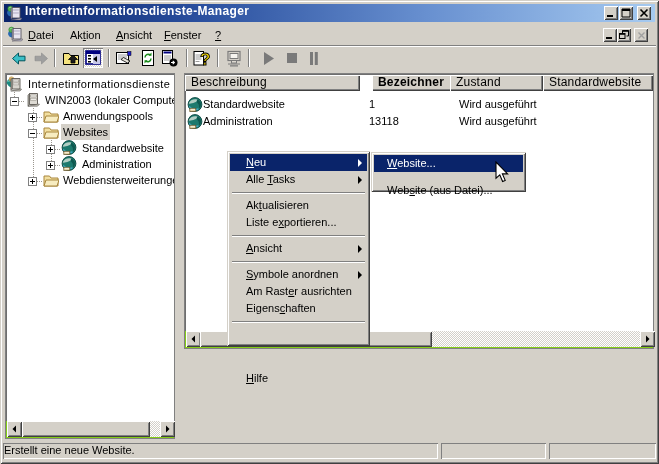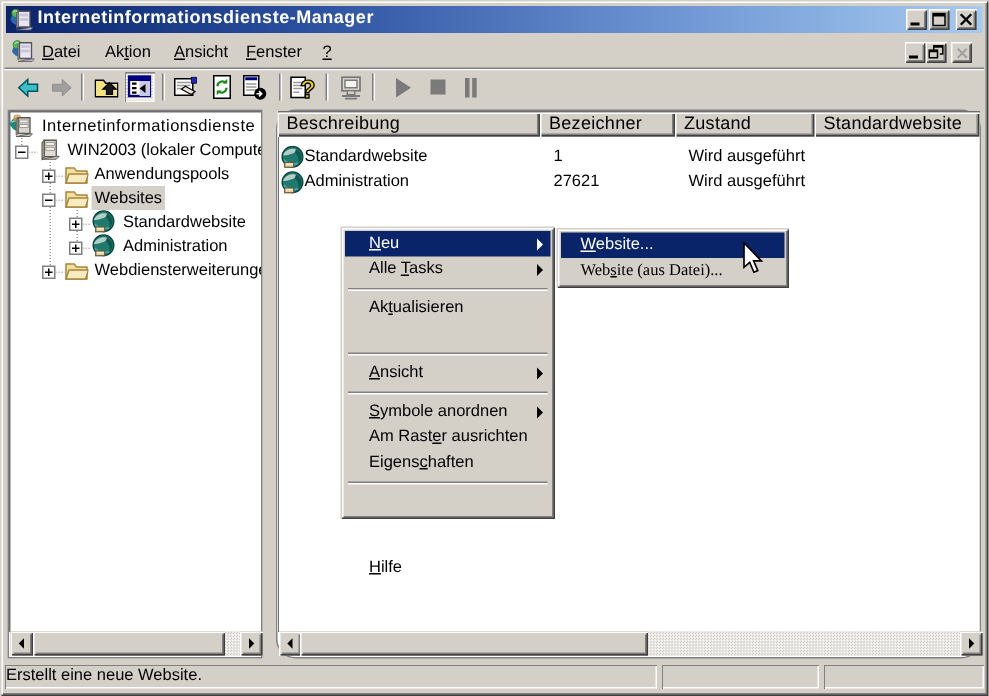--- a/index.html
+++ b/index.html
@@ -20,23 +20,23 @@
   #menubar { left:3px; top:22px; width:653px; height:23px; background:#D4D0C8; }
   .menuitem { top:28px; height:15px; line-height:15px; }
   .mdibtn { width:14px; height:14px; background:#D4D0C8; top:6px;
     box-shadow: inset 1px 1px 0 #fff, inset -1px -1px 0 #404040, inset 2px 2px 0 #D4D0C8, inset -2px -2px 0 #808080; }
   #menubar-etch { left:3px; top:45px; width:653px; height:2px; border-top:1px solid #808080; border-bottom:1px solid #fff; }
   
   #toolbar { left:3px; top:47px; width:653px; height:24px; background:#D4D0C8; }
   .tsep { top:2px; width:2px; height:18px; border-left:1px solid #808080; border-right:1px solid #fff; position:absolute; }
   .ticon { position:absolute; top:3px; }
   
-  .pane { background:#ffffff; border:1px solid #808080; }
+  .pane { background:#84cc16; border:1px solid #808080; }
   #lpane { left:5px; top:73px; width:170px; height:366px; }
-  #rpane { left:184px; top:73px; width:470px; height:366px;border-radius:13px; }
+  #rpane { left:184px; top:73px; width:470px; height:276px; }
   .hscroll { position:absolute; left:1px; bottom:1px; height:16px; background:#D4D0C8; }
   .sbtn { position:absolute; width:15px; height:16px; background:#D4D0C8; top:0;
     box-shadow: inset 1px 1px 0 #fff, inset -1px -1px 0 #404040, inset 2px 2px 0 #D4D0C8, inset -2px -2px 0 #808080; }
   .sthumb { position:absolute; height:16px; background:#D4D0C8; top:0;
     box-shadow: inset 1px 1px 0 #fff, inset -1px -1px 0 #404040, inset 2px 2px 0 #D4D0C8, inset -2px -2px 0 #808080; }
   .strack { position:absolute; height:16px; top:0;
     background-image: conic-gradient(#fff 0 25%, #D4D0C8 0 50%, #fff 0 75%, #D4D0C8 0); background-size:2px 2px; }
   
   .hcell { position:absolute; top:0; height:16px; background:#D4D0C8; line-height:15px; font-size:12px; letter-spacing:0.2px;
     box-shadow: inset 1px 1px 0 #fff, inset -1px -1px 0 #404040, inset -2px -2px 0 #808080; padding-left:6px; }
@@ -316,21 +316,21 @@
     <div class="strack" style="left:143px;width:10px;"></div>
     <div class="sbtn" style="left:153px;"><svg width="15" height="16">
           <path d="M6 4.5v7L9.5 8z" fill="#000"></path>
         </svg></div>
   </div>
 </div>
 <div id="rpane" class="abs pane">
   <div style="position:absolute;left:0;top:0;right:0;bottom:17px;overflow:hidden;background:#fff;box-shadow:inset 1px 1px 0 #6e6e6e;">
 
     <div class="hcell" style="left:0px;top:1px;width:175px;">Beschreibung</div>
-    <div class="hcell" style="left:175px;top:1px;width:90px;">Bezeichner</div>
+    <div class="hcell" style="left:187px;top:1px;width:90px;font-weight:bold;">Bezeichner</div>
     <div class="hcell" style="left:265px;top:1px;width:93px;">Zustand</div>
     <div class="hcell" style="left:358px;top:1px;width:110px;">Standardwebsite</div>
 
     <svg style="position:absolute;left:2px;top:23px" width="16" height="16" viewBox="0 0 16 16">
         <circle cx="8" cy="7.5" r="6.9" fill="#1E7A6E"></circle>
         <path d="M1.5 6.5C3 3 7 1.5 10 2.5 12 3.2 9 5 7.5 5.5 5.5 6.2 3 7 1.5 6.5z" fill="#D8E4DA" opacity="0.8"></path>
         <path d="M10.5 2.5c2 1 3.5 3 3.5 5 0 1.5-.8 3-1.8 4-.5-2 .3-4-1.7-5.5-1-1-1-2.5 0-3.5z" fill="#0E5850"></path>
         <path d="M2 9.5c2 2.5 6 3.5 9.5 2.5" stroke="#3FA8C0" stroke-width="1.4" fill="none"></path>
         <circle cx="8" cy="7.5" r="6.9" fill="none" stroke="#0A453E" stroke-width="0.9"></circle>
         <rect x="2.8" y="11.3" width="6" height="3.2" fill="#E2D2A8" stroke="#6a5a30" stroke-width="0.8"></rect>
@@ -342,53 +342,54 @@
     <svg style="position:absolute;left:2px;top:40px" width="16" height="16" viewBox="0 0 16 16">
         <circle cx="8" cy="7.5" r="6.9" fill="#1E7A6E"></circle>
         <path d="M1.5 6.5C3 3 7 1.5 10 2.5 12 3.2 9 5 7.5 5.5 5.5 6.2 3 7 1.5 6.5z" fill="#D8E4DA" opacity="0.8"></path>
         <path d="M10.5 2.5c2 1 3.5 3 3.5 5 0 1.5-.8 3-1.8 4-.5-2 .3-4-1.7-5.5-1-1-1-2.5 0-3.5z" fill="#0E5850"></path>
         <path d="M2 9.5c2 2.5 6 3.5 9.5 2.5" stroke="#3FA8C0" stroke-width="1.4" fill="none"></path>
         <circle cx="8" cy="7.5" r="6.9" fill="none" stroke="#0A453E" stroke-width="0.9"></circle>
         <rect x="2.8" y="11.3" width="6" height="3.2" fill="#E2D2A8" stroke="#6a5a30" stroke-width="0.8"></rect>
         <path d="M3.6 12.4h4.4" stroke="#F6EEDA" stroke-width="0.9"></path>
       </svg>
     <div style="position:absolute;left:18px;top:41px;">Administration</div>
-    <div style="position:absolute;left:184px;top:41px;">27621</div>
+    <div style="position:absolute;left:184px;top:41px;">13118</div>
     <div style="position:absolute;left:274px;top:41px;">Wird ausgeführt</div>
   </div>
   <div class="hscroll" style="width:468px;">
     <div class="sbtn" style="left:0;"><svg width="15" height="16">
           <path d="M9 4.5v7L5.5 8z" fill="#000"></path>
         </svg></div>
     <div class="sthumb" style="left:14px;width:232px;"></div>
     <div class="strack" style="left:246px;width:208px;"></div>
     <div class="sbtn" style="left:454px;"><svg width="15" height="16">
           <path d="M6 4.5v7L9.5 8z" fill="#000"></path>
         </svg></div>
   </div>
 </div>
 
 <div class="menu" style="left:227px;top:151px;width:143px;height:195px;">
   <div class="mi hl" style="top:3px;"><u>N</u>eu<span class="marr"></span></div>
   <div class="mi" style="top:20px;">Alle <u>T</u>asks<span class="marr"></span></div>
   <div class="msep" style="top:41px;"></div>
   <div class="mi" style="top:46px;">Ak<u>t</u>ualisieren</div>
+  <div class="mi" style="top:63px;">Liste e<u>x</u>portieren...</div>
   <div class="msep" style="top:84px;"></div>
   <div class="mi" style="top:89px;"><u>A</u>nsicht<span class="marr"></span></div>
   <div class="msep" style="top:110px;"></div>
   <div class="mi" style="top:115px;"><u>S</u>ymbole anordnen<span class="marr"></span></div>
   <div class="mi" style="top:132px;">Am Rast<u>e</u>r ausrichten</div>
   <div class="mi" style="top:149px;">Eigens<u>c</u>haften</div>
   <div class="msep" style="top:170px;"></div>
   <div class="mi" style="top:175px;margin-top:44px;"><u>H</u>ilfe</div>
 </div>
 
 <div class="menu" style="left:371px;top:152px;width:155px;height:40px;">
   <div class="mi hl" style="top:3px;padding-left:13px;"><u>W</u>ebsite...</div>
-  <div class="mi" style="top:20px;padding-left:13px;font-family:Liberation Serif, serif;">Web<u>s</u>ite (aus Datei)...</div>
+  <div class="mi" style="top:30px;padding-left:13px;">Web<u>s</u>ite (aus Datei)...</div>
 </div>
 
 <svg class="abs" style="left:495px;top:161px" width="17" height="25" viewBox="0 0 17 25">
     <path d="M1 1v16.2l3.8-3.3 2.8 6.6 2.6-1.1-2.8-6.5h5.2z" fill="#fff" stroke="#000" stroke-width="1.1"></path>
   </svg>
 
 <div id="statusbar" class="abs">
   <div class="spanel" style="left:0px; width:435px;">Erstellt eine neue Website.</div>
   <div class="spanel" style="left:438px; width:105px;"></div>
   <div class="spanel" style="left:546px; width:107px;"></div>

